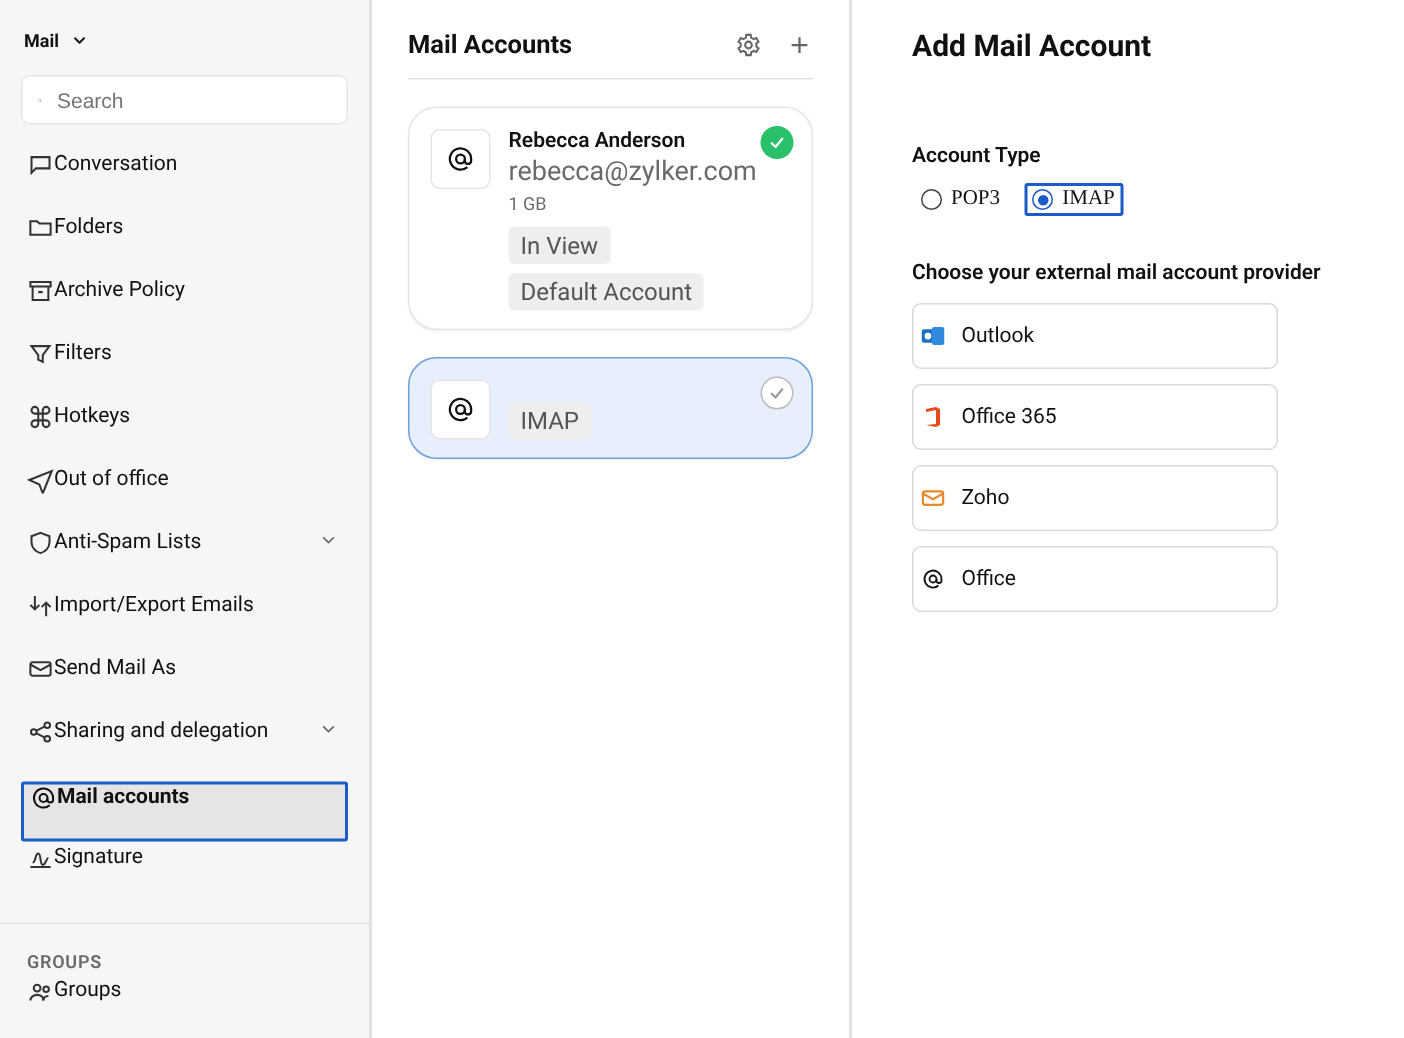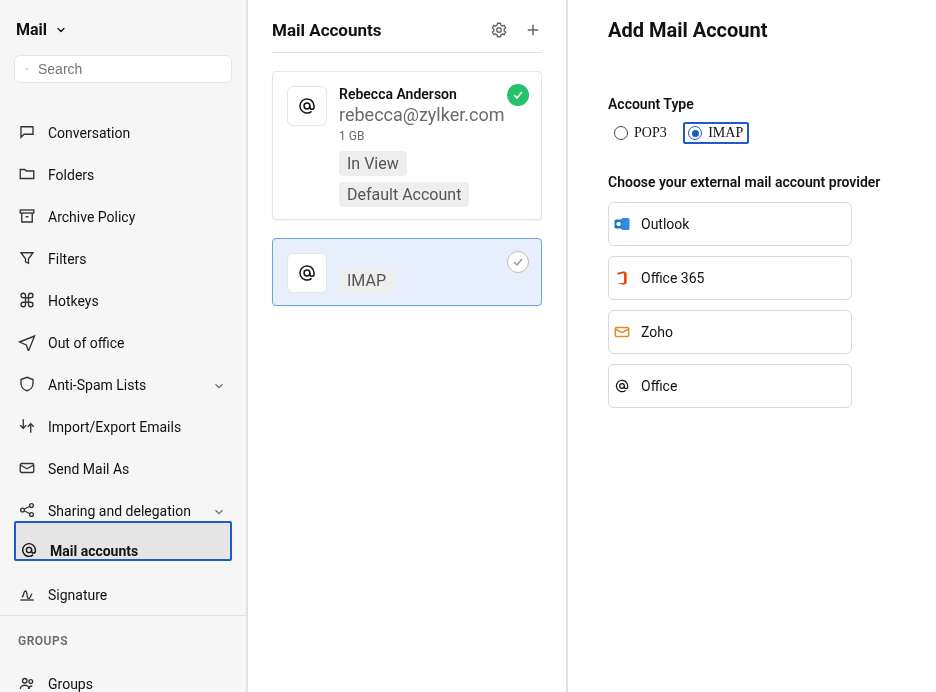--- a/index.html
+++ b/index.html
@@ -35,21 +35,21 @@
     border-right: 2px solid var(--border);
     padding: 18px 14px 0 14px;
     display: flex;
     flex-direction: column;
     gap: 10px;
   }
   .app-heading {
     display: flex;
     align-items: center;
     gap: 8px;
-    font-size: 16px;
+    font-size: 12px;
     font-weight: 700;
     padding: 2px 2px 6px 2px;
   }
   .app-heading .chev { width: 12px; height: 12px; }
 
   .search {
     background: #fff;
     border: 1px solid #e6e6e6;
     border-radius: 6px;
     height: 36px;
@@ -64,22 +64,22 @@
     outline: none;
     font-size: 14px;
     flex: 1;
     color: var(--text);
     background: transparent;
   }
 
   .nav { display: flex; flex-direction: column; gap: 2px; margin-top: 8px; }
   .nav-item {
     display: flex;
-    align-items: flex-end;
-    gap: 12px;
+    align-items: flex-start;
+    gap: 0;
     height: 40px;
     padding: 0 6px 0 4px;
     border-radius: 4px;
     cursor: pointer;
     position: relative;
   }
   .nav-item .label { flex: 1; }
   .nav-item .arrow { color: var(--muted); }
   .nav-item.active {
     background: #e5e5e5;
@@ -115,21 +115,21 @@
     align-items: center;
     border-bottom: 1px solid var(--border);
     padding-bottom: 12px;
   }
   .mid-title { font-size: 17px; font-weight: 700; flex: 1; }
   .mid-actions { display: flex; gap: 16px; color: var(--muted); }
   .mid-actions svg { width: 18px; height: 18px; cursor: pointer; }
 
   .acct-card {
     border: 1px solid #e6e6e6;
-    border-radius: 4px;
+    border-radius: 19px;
     background: #fff;
     padding: 14px 14px 12px 14px;
     display: flex;
     gap: 12px;
     box-shadow: 0 1px 2px var(--shadow);
     cursor: pointer;
     position: relative;
   }
   .acct-card.selected {
     background: var(--selected-bg);

